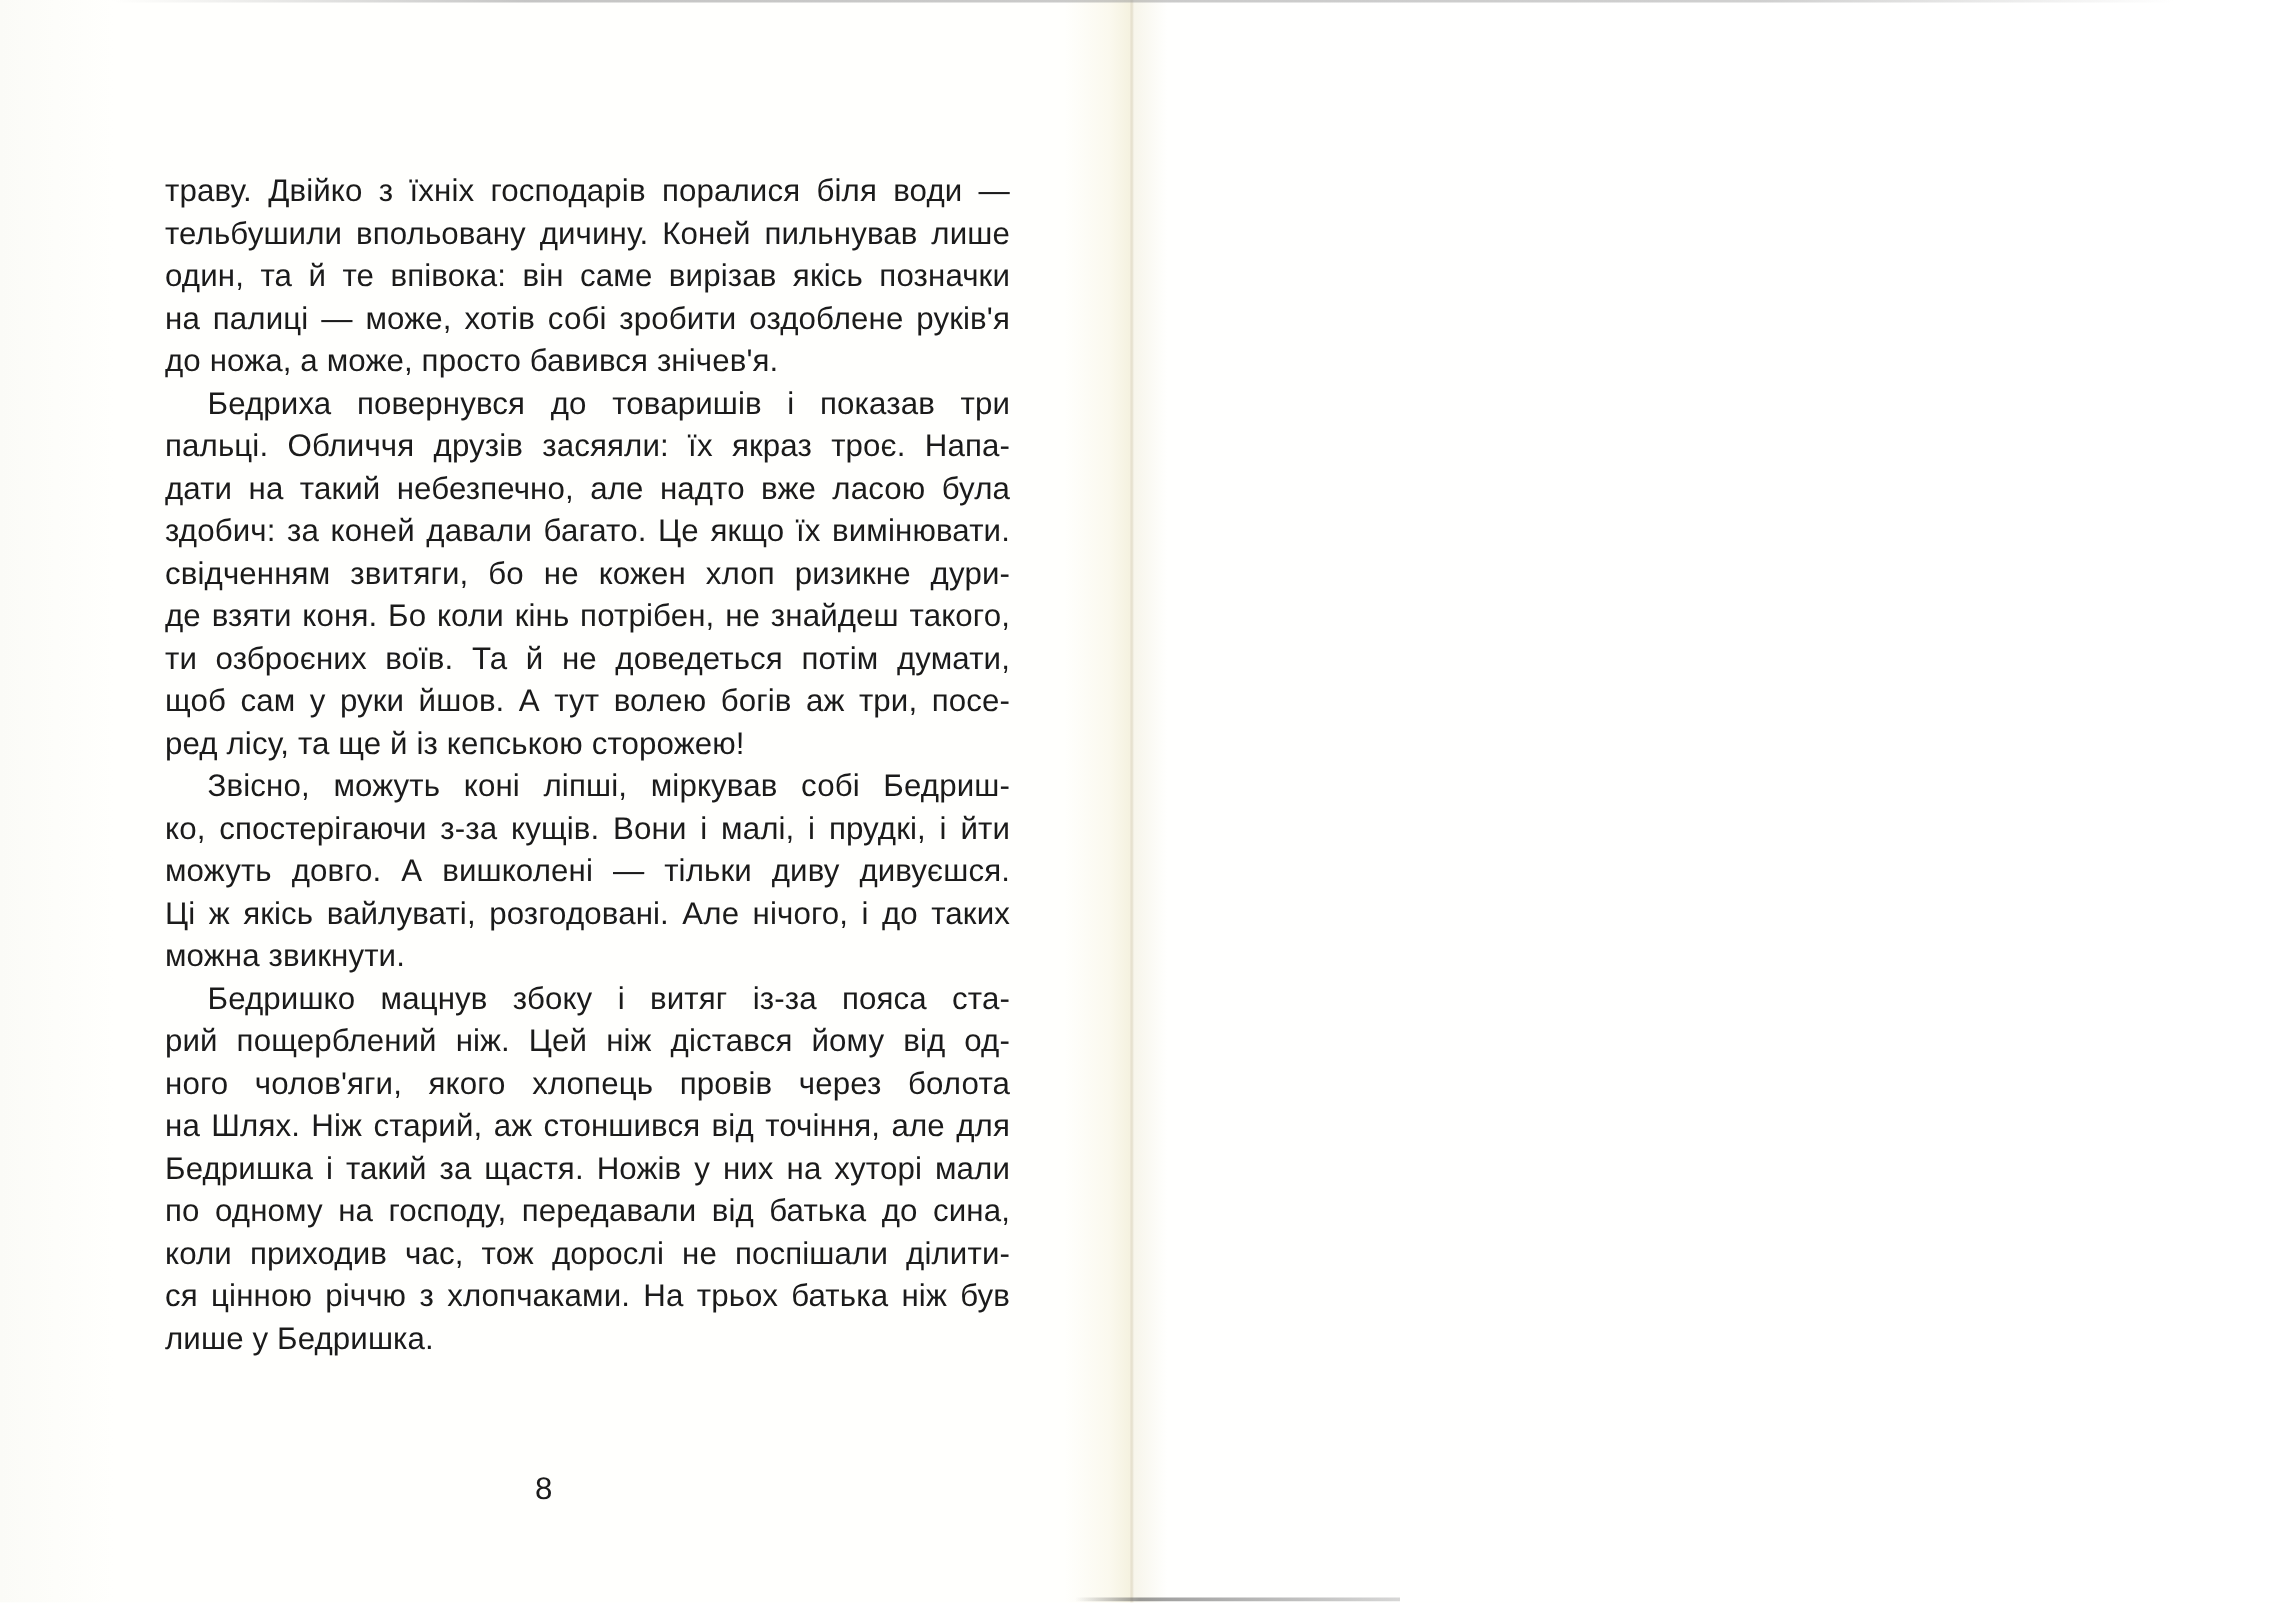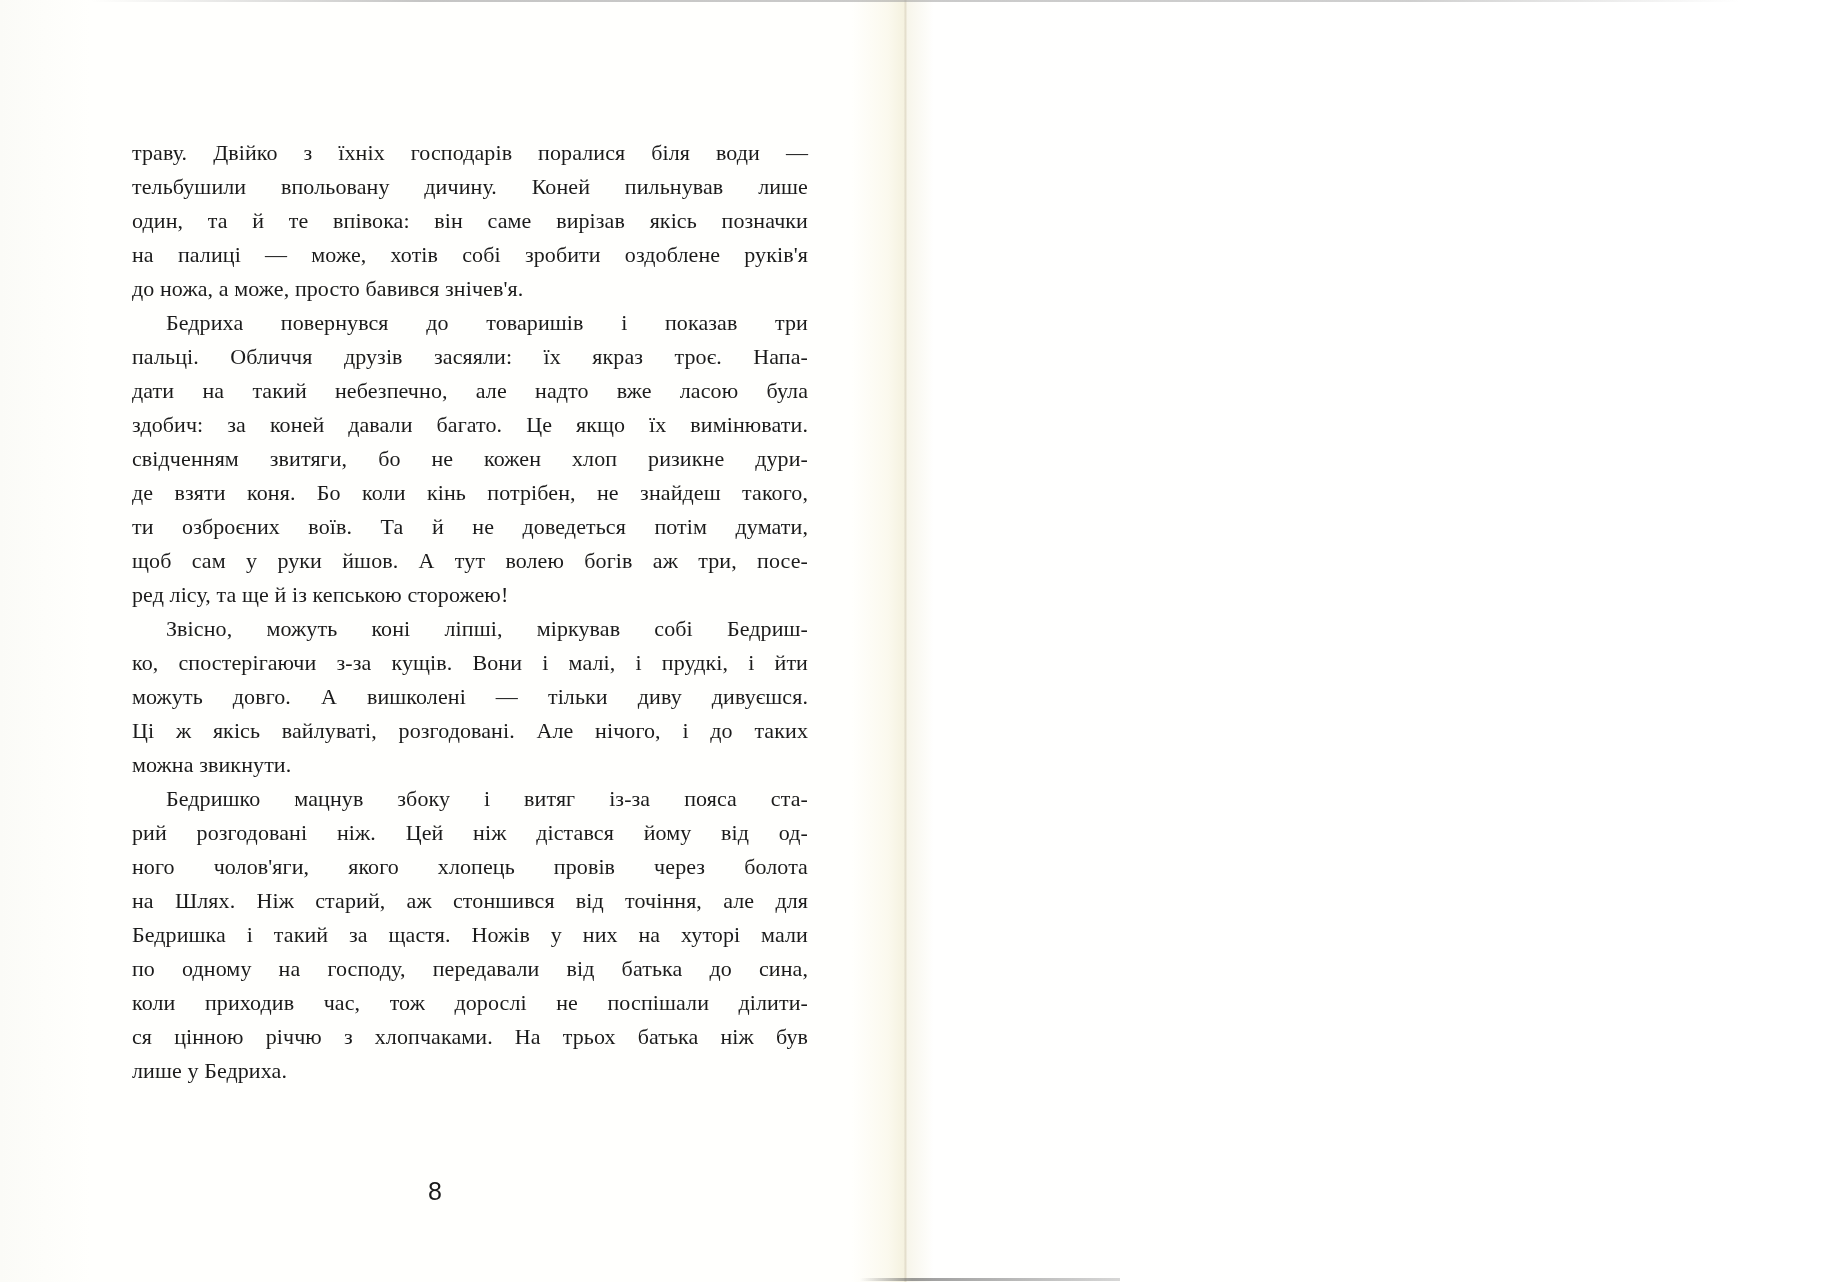--- a/index.html
+++ b/index.html
@@ -51,22 +51,22 @@
     .bottom-edge {
       position: absolute;
       left: 860px;
       top: 1278px;
       width: 260px;
       height: 3px;
       background: linear-gradient(to right, rgba(120,120,120,0) 0%, rgba(90,90,90,0.6) 20%, rgba(140,140,140,0.35) 100%);
     }
     .text-block {
       position: absolute;
-      font-family: Liberation Serif, serif;
-      font-size: 22px;
+      font-family: Liberation Sans, sans-serif;
+      font-size: 25px;
       color: #1b1b1b;
       letter-spacing: 0.1px;
     }
     .left-text {
       left: 132px;
       top: 136px;
       width: 676px;
     }
     .line {
       display: block;
@@ -109,28 +109,28 @@
         <span class="line">де взяти коня. Бо коли кінь потрібен, не знайдеш такого,</span>
         <span class="line">ти озброєних воїв. Та й не доведеться потім думати,</span>
         <span class="line">щоб сам у руки йшов. А тут волею богів аж три, посе-</span>
         <span class="line last">ред лісу, та ще й із кепською сторожею!</span>
         <span class="line indent">Звісно, можуть коні ліпші, міркував собі Бедриш-</span>
         <span class="line">ко, спостерігаючи з-за кущів. Вони і малі, і прудкі, і йти</span>
         <span class="line">можуть довго. А вишколені — тільки диву дивуєшся.</span>
         <span class="line">Ці ж якісь вайлуваті, розгодовані. Але нічого, і до таких</span>
         <span class="line last">можна звикнути.</span>
         <span class="line indent">Бедришко мацнув збоку і витяг із-за пояса ста-</span>
-        <span class="line">рий розгодовані ніж. Цей ніж дістався йому від од-</span>
+        <span class="line">рий пощерблений ніж. Цей ніж дістався йому від од-</span>
         <span class="line">ного чолов'яги, якого хлопець провів через болота</span>
         <span class="line">на Шлях. Ніж старий, аж стоншився від точіння, але для</span>
         <span class="line">Бедришка і такий за щастя. Ножів у них на хуторі мали</span>
         <span class="line">по одному на господу, передавали від батька до сина,</span>
         <span class="line">коли приходив час, тож дорослі не поспішали ділити-</span>
         <span class="line">ся цінною річчю з хлопчаками. На трьох батька ніж був</span>
-        <span class="line last">лише у Бедриха.</span>
+        <span class="line last">лише у Бедришка.</span>
       </div>
     <div class="page-number pn-left">8</div>
   </div>
   <div class="page page-right">
     
     
   </div>
   <div class="spine"></div>
   <div class="top-edge"></div>
   <div class="bottom-edge"></div>

